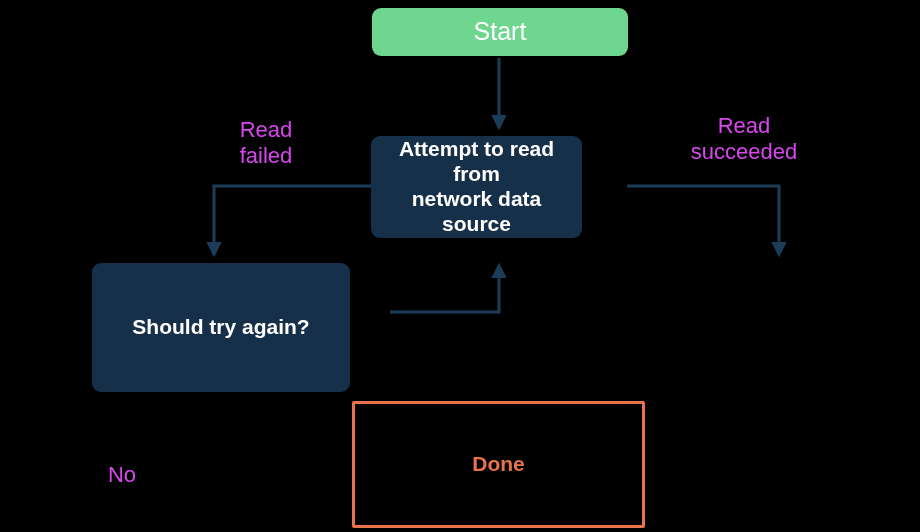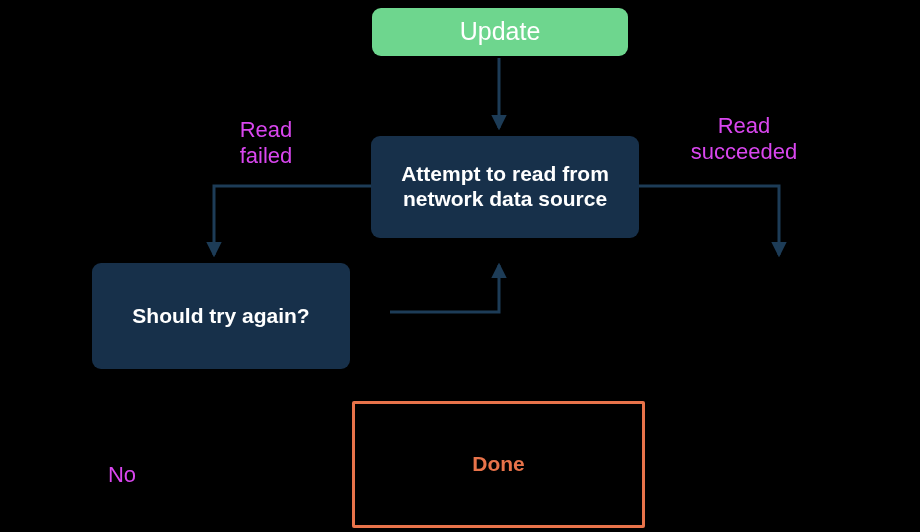--- a/index.html
+++ b/index.html
@@ -91,29 +91,29 @@
     <g>
       <path d="M 627 186 L 779 186 L 779 255" stroke="#1d3c57" stroke-width="3" fill="none" marker-end="url(#arrow)"></path>
     </g>
 
     <g>
       <path d="M 390 312 L 499 312 L 499 265" stroke="#1d3c57" stroke-width="3" fill="none" marker-end="url(#arrow)"></path>
     </g>
   </svg>
 
   <div class="node node-start" style="left:372px; top:8px; width:256px; height:48px;">
-    <span class="node-label">Update</span>
+    <span class="node-label">Start</span>
   </div>
 
-  <div class="node node-dark" style="left:371px; top:136px; width:268px; height:102px;">
+  <div class="node node-dark" style="left:371px; top:136px; width:211px; height:102px;">
     <span class="node-label">Attempt to read from
 network data source</span>
   </div>
 
-  <div class="node node-dark" style="left:92px; top:263px; width:258px; height:106px;">
+  <div class="node node-dark" style="left:92px; top:263px; width:258px; height:129px;">
     <span class="node-label">Should try again?</span>
   </div>
 
 
   <div class="node node-done" style="left:352px; top:401px; width:293px; height:127px;text-align:right;">
     <span class="node-label">Done</span>
   </div>
 
   <div class="edge-label" style="left:196px; top:117px; width:140px;">Read
 failed</div>

